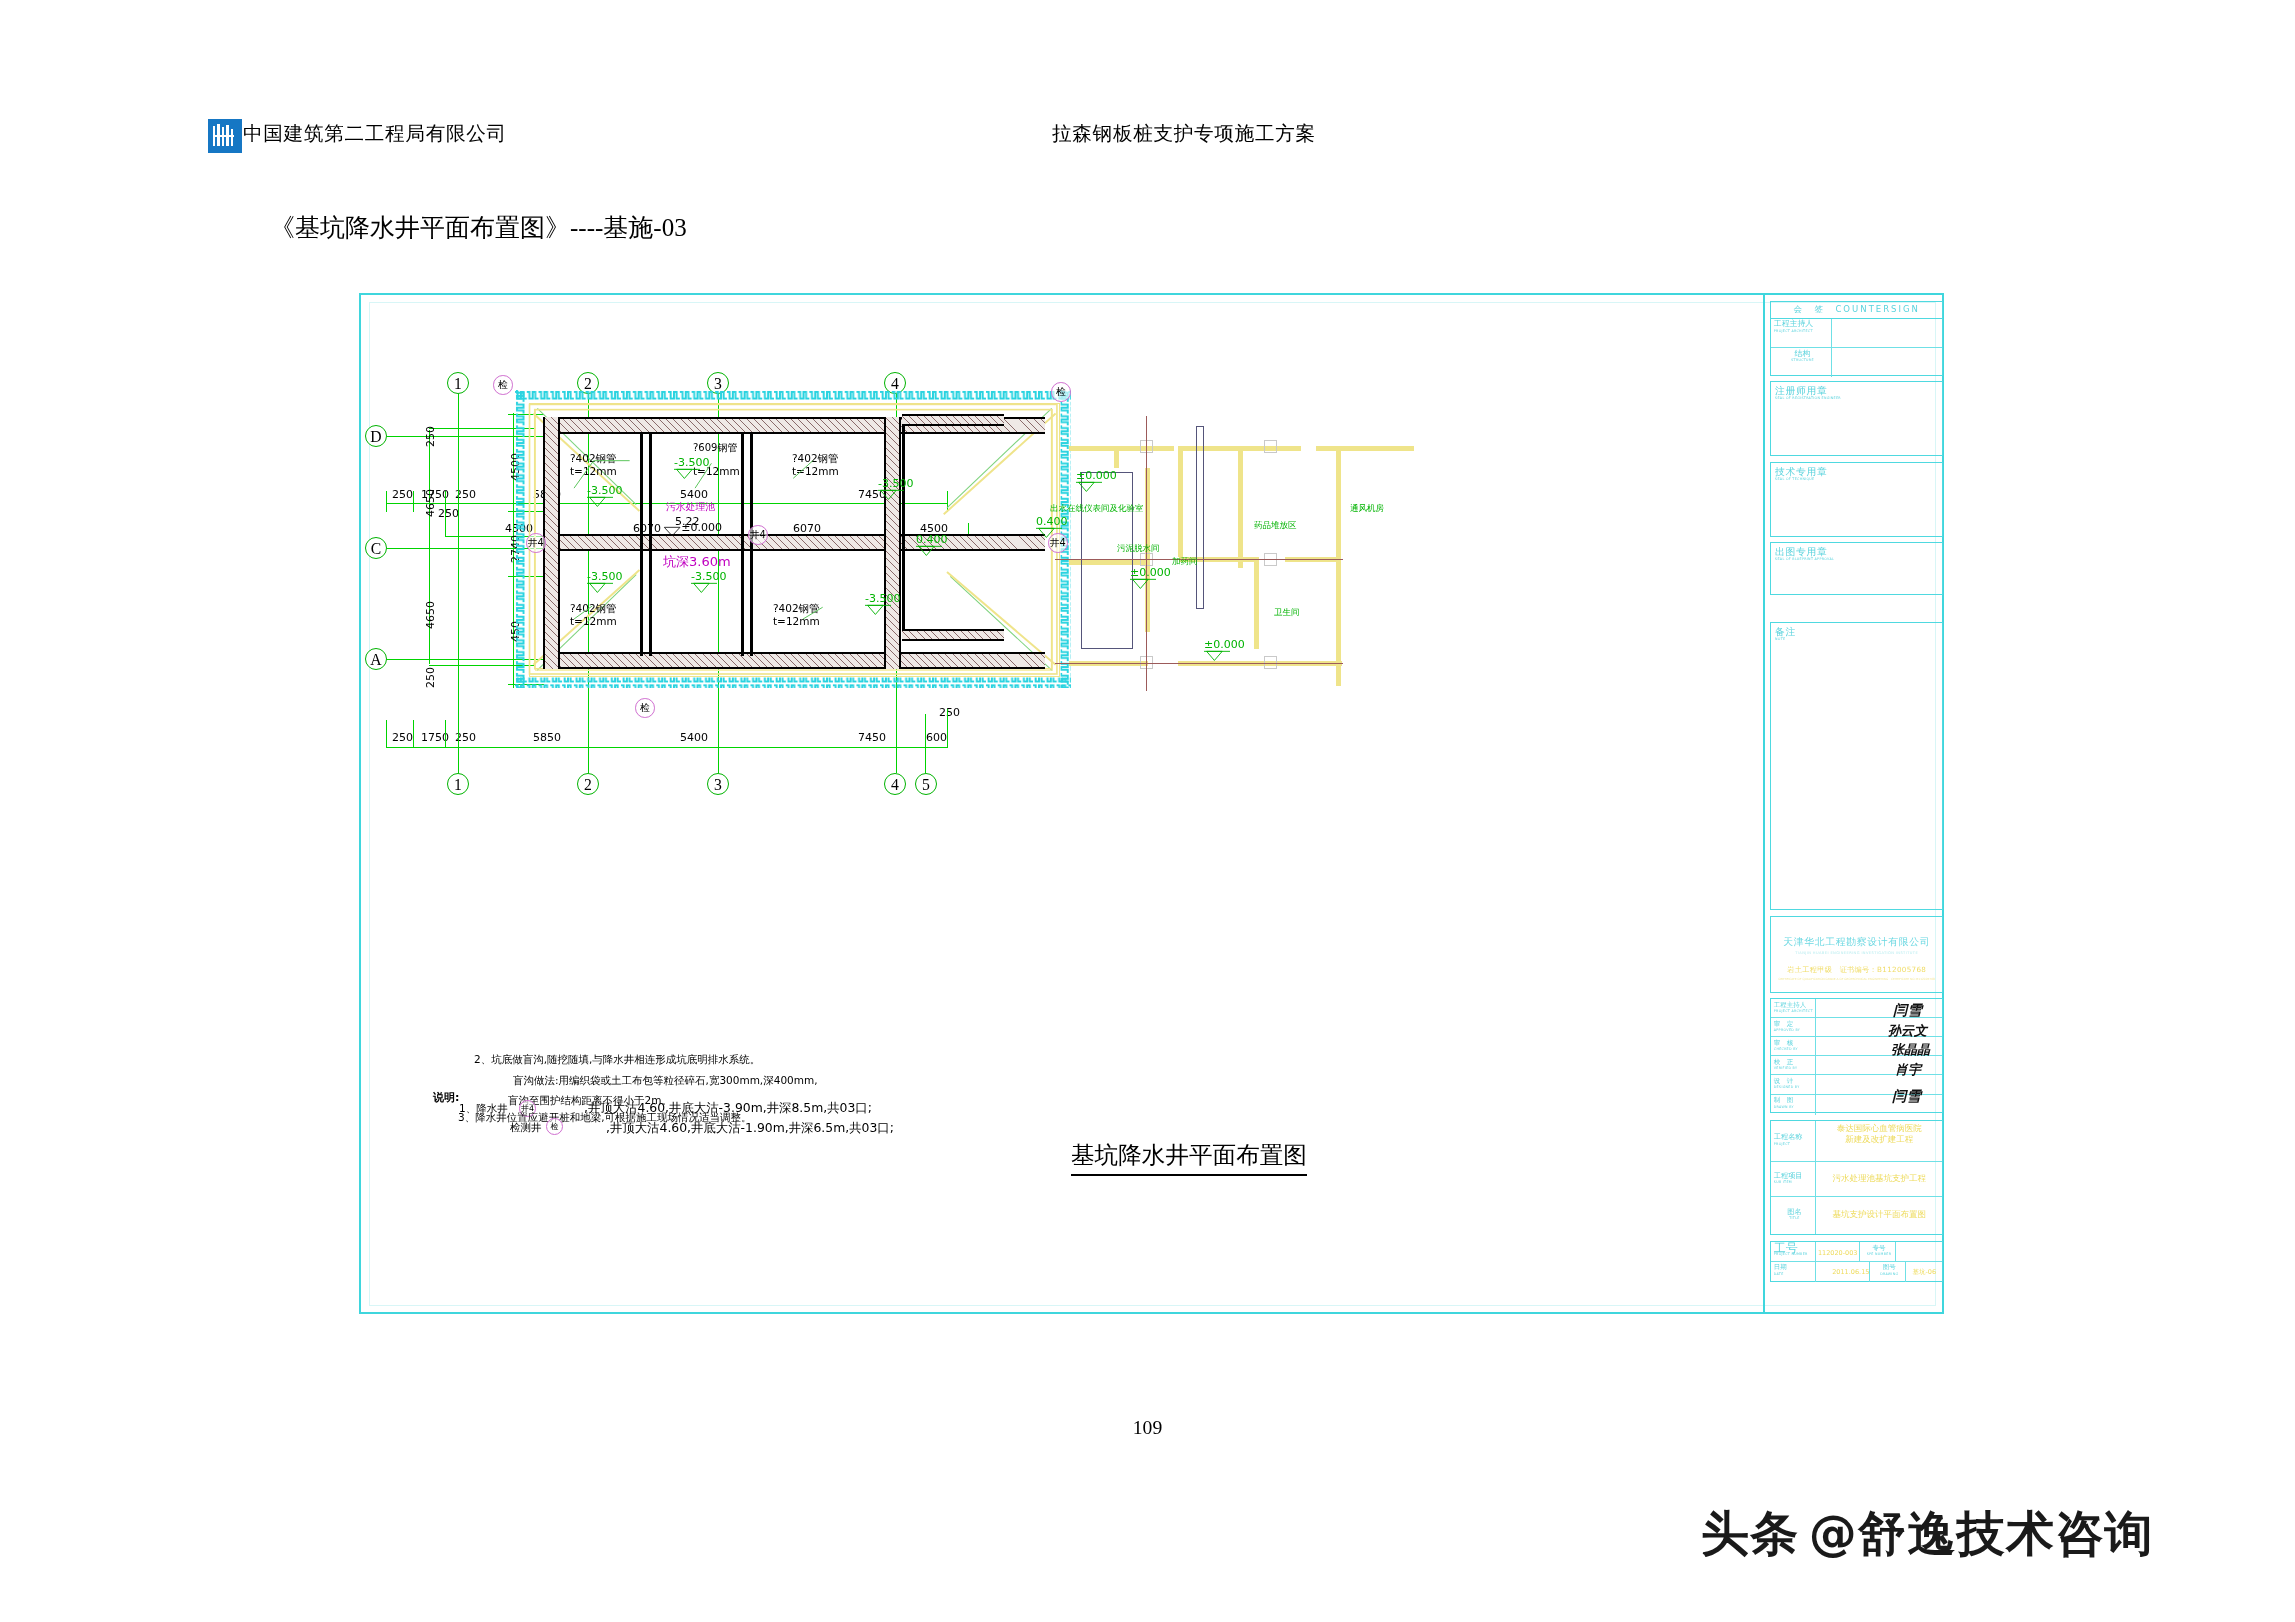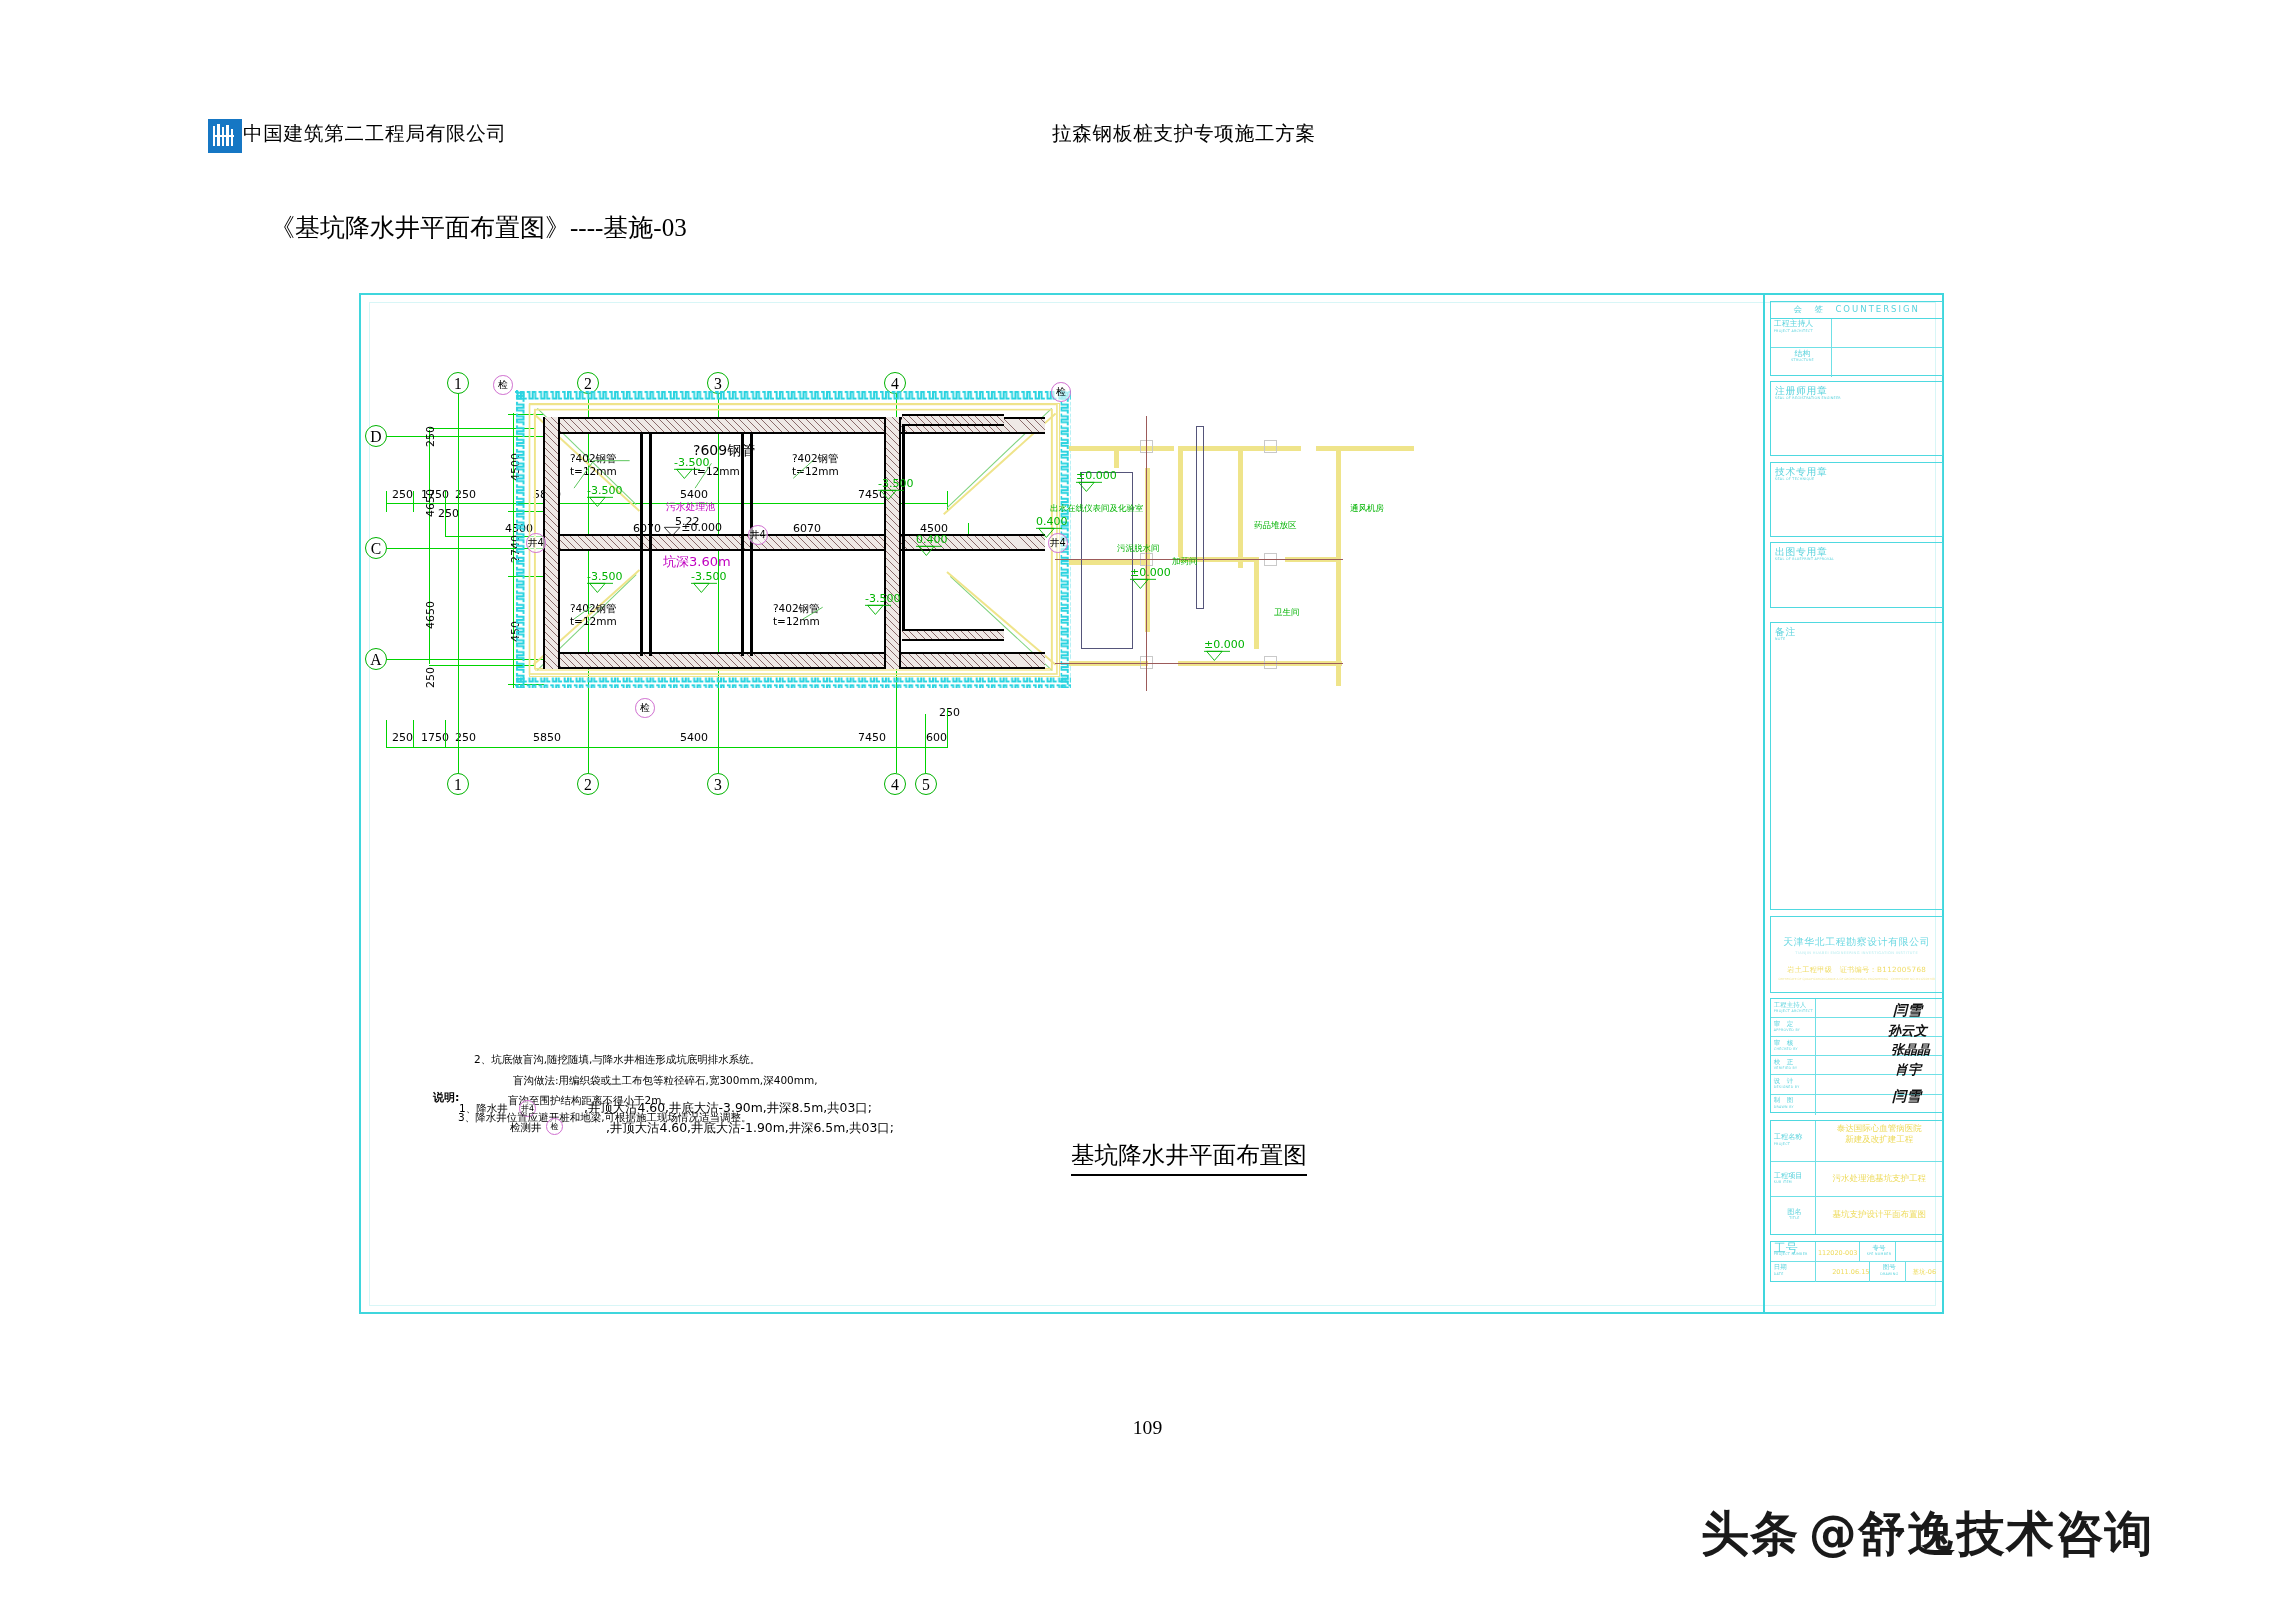--- a/index.html
+++ b/index.html
@@ -400,21 +400,21 @@
   <div class="innerpart" style="left:288px; top:139px; width:2.6px; height:222px;"></div>
   <div class="innerpart" style="left:380px; top:139px; width:2.6px; height:222px;"></div>
   <div class="innerpart" style="left:389px; top:139px; width:2.6px; height:222px;"></div>
 
   <div class="wall" style="left:541px; top:119px; width:102px; height:11.8px;"></div>
   <div class="wall" style="left:541px; top:334px; width:102px; height:11.8px;"></div>
   <div class="innerpart" style="left:541px; top:131px; width:2.6px; height:203px;"></div>
 
   <div class="cad-t black" style="left:209px; top:158px; font-size:10.5px;">?402钢管</div>
   <div class="cad-t black" style="left:209px; top:171px; font-size:10.5px;">t=12mm</div>
-  <div class="cad-t black" style="left:332px; top:148px; font-size:14px;">?609钢管</div>
+  <div class="cad-t black" style="left:332px; top:148px; font-size:10px;">?609钢管</div>
   <div class="cad-t black" style="left:332px; top:171px; font-size:10.5px;">t=12mm</div>
   <div class="cad-t black" style="left:431px; top:158px; font-size:10.5px;">?402钢管</div>
   <div class="cad-t black" style="left:431px; top:171px; font-size:10.5px;">t=12mm</div>
   <div class="cad-t black" style="left:209px; top:308px; font-size:10.5px;">?402钢管</div>
   <div class="cad-t black" style="left:209px; top:321px; font-size:10.5px;">t=12mm</div>
   <div class="cad-t black" style="left:412px; top:308px; font-size:10.5px;">?402钢管</div>
   <div class="cad-t black" style="left:412px; top:321px; font-size:10.5px;">t=12mm</div>
 
   <svg style="position:absolute;left:154px;top:95px;width:563px;height:301px;" viewBox="0 0 860 460" width="563" height="301">
     <g stroke="#5ac45a" stroke-width="1.5" fill="none">
@@ -618,21 +618,21 @@
     </div>
 
     <div class="tb-sec tb-bigsec" style="top:87px; height:75px;">
       <span class="cn">注册师用章</span>
       <span class="en">SEAL  OF  REGISTRATION  ENGINEER</span>
     </div>
     <div class="tb-sec tb-bigsec" style="top:168px; height:75px;">
       <span class="cn">技术专用章</span>
       <span class="en">SEAL  OF  TECHNIQUE</span>
     </div>
-    <div class="tb-sec tb-bigsec" style="top:248px; height:66px;">
+    <div class="tb-sec tb-bigsec" style="top:248px; height:53px;">
       <span class="cn">出图专用章</span>
       <span class="en">SEAL  OF  BLUEPRINT  APPROVAL</span>
     </div>
     <div class="tb-sec tb-bigsec" style="top:328px; height:288px;">
       <span class="cn">备注</span>
       <span class="en">NOTE</span>
     </div>
 
     <div class="firm-box" style="top:622px; height:77px;">
       <div class="firm-cn">天津华北工程勘察设计有限公司</div>

